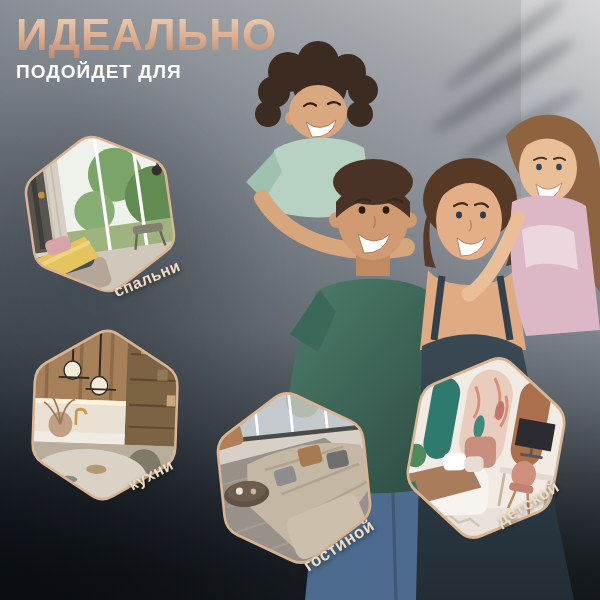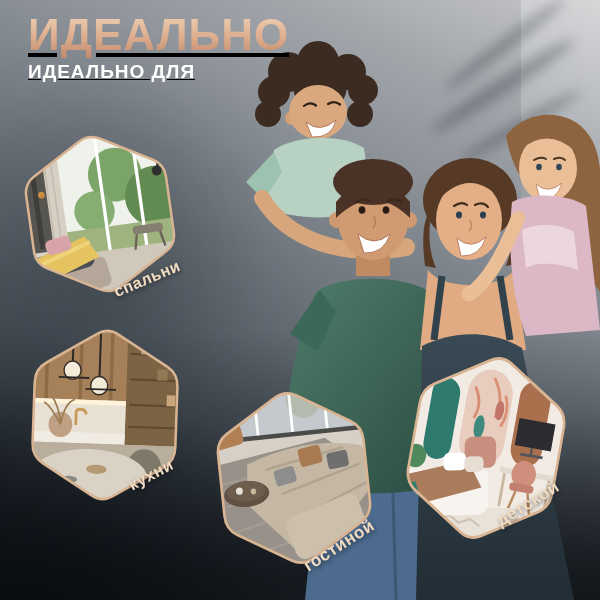--- a/index.html
+++ b/index.html
@@ -18,21 +18,21 @@
   .leaf.l2{left:418px;top:78px;width:170px;height:16px;transform:rotate(-33deg);}
   .leaf.l3{left:450px;top:120px;width:140px;height:12px;transform:rotate(-30deg);}
   .wall-shadow{position:absolute;left:-80px;top:50px;width:360px;height:420px;border-radius:50%;
     background:radial-gradient(closest-side,rgba(20,26,34,.35),rgba(20,26,34,0));filter:blur(22px);}
   .vignette{position:absolute;inset:0;pointer-events:none;
     background:
       radial-gradient(420px 330px at 6% 102%, rgba(5,9,13,.55), rgba(5,9,13,0) 70%),
       radial-gradient(430px 300px at 98% 104%, rgba(5,9,13,.5), rgba(5,9,13,0) 72%),
       linear-gradient(to bottom, rgba(0,0,0,0) 55%, rgba(8,12,16,.30) 76%, rgba(8,12,16,.66) 96%);}
   
-  .hdr{position:absolute;left:28px;top:12px;z-index:6;text-decoration:underline;}
+  .hdr{position:absolute;left:16px;top:12px;z-index:6;}
   .hdr h1{
     margin:0;font-size:44px;line-height:1.05;font-weight:800;letter-spacing:1px;
     color:#d8a98a;
     background:linear-gradient(180deg,#f0d2b4 0%,#ddad8e 55%,#c28b6d 100%);
     -webkit-background-clip:text;background-clip:text;-webkit-text-fill-color:transparent;
   }
   .hdr .sub{margin-top:3px;font-size:19px;font-weight:700;letter-spacing:1px;color:#ffffff;}
   
   .family{position:absolute;left:170px;top:30px;width:430px;height:570px;z-index:2;}
   
@@ -305,16 +305,16 @@
 
   <div class="vignette"></div>
 
   <span class="hex-label lb-bedroom">спальни</span>
   <span class="hex-label lb-kitchen">кухни</span>
   <span class="hex-label lb-living">гостиной</span>
   <span class="hex-label lb-children">детской</span>
 
   <header class="hdr">
     <h1>ИДЕАЛЬНО</h1>
-    <div class="sub">ИДЕАЛЬНО ДЛЯ</div>
+    <div class="sub">ПОДОЙДЕТ ДЛЯ</div>
   </header>
 
 </div>
 
 </body></html>

